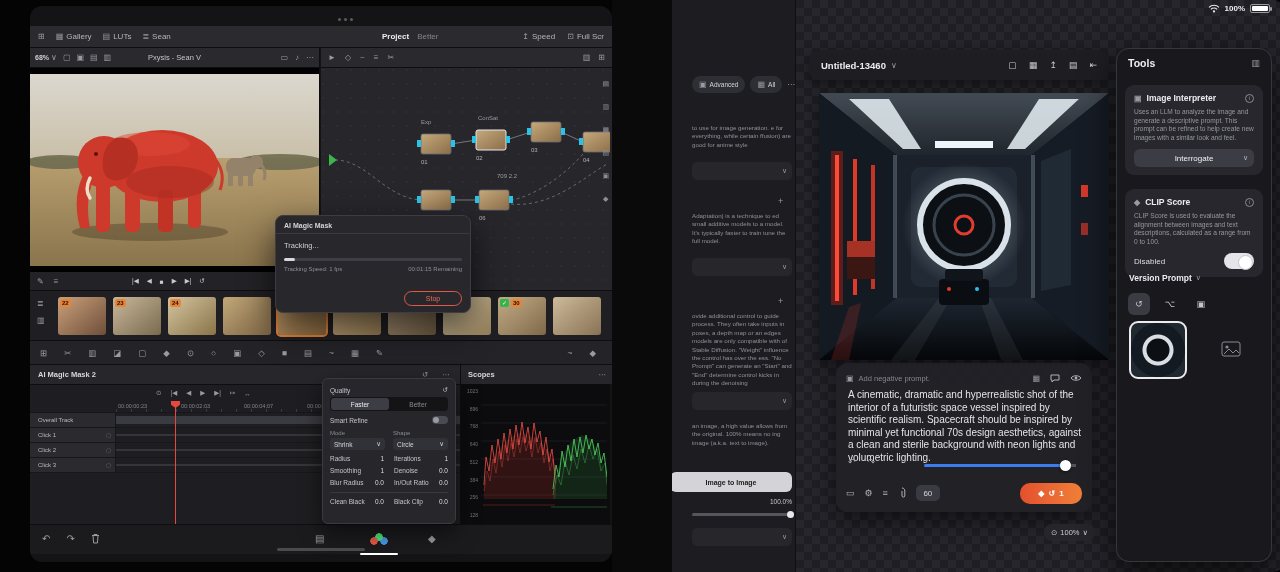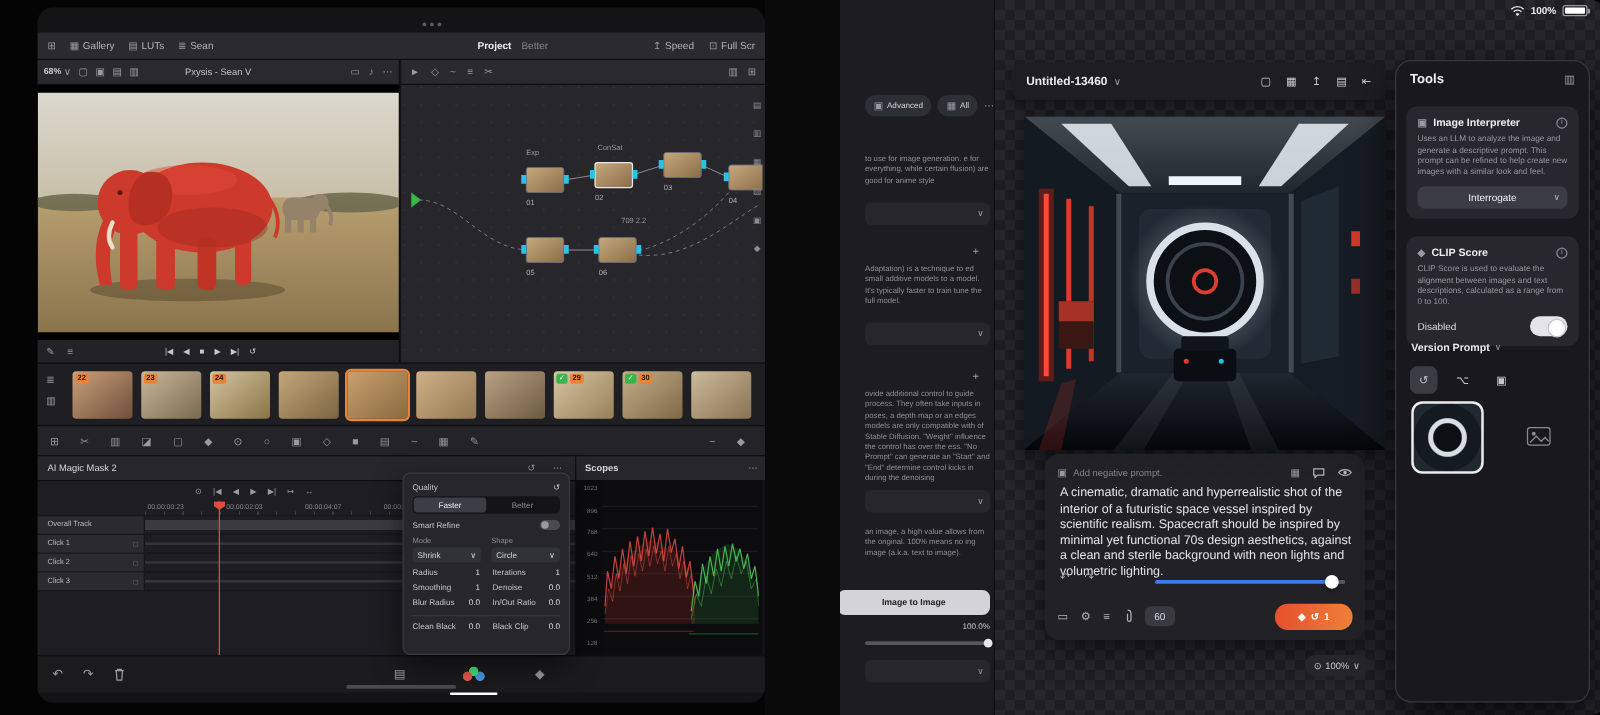--- a/index.html
+++ b/index.html
@@ -44,21 +44,21 @@
 .thumb:nth-child(8){background:linear-gradient(140deg,#d6c6a2,#96805a)}
 .thumb:nth-child(9){background:linear-gradient(140deg,#c4ae88,#7e6848)}
 .thumb:nth-child(10){background:linear-gradient(140deg,#cdbb9a,#887254)}
 .badge{position:absolute;top:2px;left:2px;background:#e8833a;color:#1c1408;font-size:6px;font-weight:bold;padding:0 2px;border-radius:2px;line-height:8px}
 .badge.shift{left:13px}
 .chk{position:absolute;top:2px;left:2px;background:#39b54a;color:#fff;font-size:6px;width:9px;height:8px;border-radius:2px;line-height:8px;text-align:center}
 .l-iconsrow{position:absolute;top:334px;left:0;right:0;height:24px;background:#232328;border-top:1px solid #0e0e10;display:flex;align-items:center;padding-left:10px;font-size:8.5px;color:#9a9aa2}
 .l-iconsrow .glyphlist{gap:17px}
 .ir-right{margin-left:auto;display:flex;gap:13px;padding-right:16px}
 .l-heads{position:absolute;top:358px;left:0;right:0;height:20px;background:#26262b;border-top:1px solid #0e0e10;display:flex;align-items:center;font-size:7.5px}
-.lh-title{padding-left:8px;font-weight:normal;color:#d6d6da}
+.lh-title{padding-left:8px;font-weight:bold;color:#d6d6da}
 .lh-ics{position:absolute;left:392px;display:flex;gap:14px;color:#9a9aa2}
 .lh-div{position:absolute;left:430px;top:0;bottom:0;border-left:1px solid #0e0e10}
 .lh-scopes{position:absolute;left:438px;font-weight:bold;color:#d6d6da}
 .lh-more{position:absolute;right:6px;color:#9a9aa2}
 .l-timeline{position:absolute;top:378px;left:0;width:430px;height:140px;background:#1e1e22;border-top:1px solid #0e0e10}
 .tl-toolbar{height:16px;display:flex;align-items:center;padding-left:126px;font-size:6.5px;color:#9a9aa2}
 .tl-toolbar .glyphlist{gap:9px}
 .tl-right{margin-left:auto;display:flex;gap:8px;padding-right:8px}
 .tl-ruler{position:absolute;top:16px;left:0;right:0;height:12px;border-bottom:1px solid #17171a;font-size:5.5px;color:#84848c}
 .tl-ruler::after{content:'';position:absolute;left:86px;right:0;bottom:0;height:3px;background:repeating-linear-gradient(90deg,#3a3a42 0 1px,transparent 1px 15px)}
@@ -602,20 +602,33 @@
         <svg width="9" height="11" viewBox="0 0 9 11">
             <path d="M1,2.5 h7 M3,2.5 V1.5 h3 v1 M2,2.5 l.6,7.5 h3.8 l.6,-7.5" stroke="#9a9aa2" fill="none" stroke-width="1"></path>
           </svg>
       </span>
       <span class="pg" style="left:285px">▤</span>
       <span class="pg active" style="left:340px"><span class="cw"></span></span>
       <span class="pg" style="left:398px">◆</span>
       <span class="home-ind"></span>
     </div>
 
+    <div class="maskdialog">
+      <div class="md-title">AI Magic Mask</div>
+      <div class="md-hr"></div>
+      <div class="md-status">Tracking...</div>
+      <div class="md-bar">
+          <span class="md-fill"></span>
+        </div>
+      <div class="md-meta">
+        <span>Tracking Speed: 1 fps</span>
+        <span>00:01:15 Remaining</span>
+      </div>
+      <div class="md-stop">Stop</div>
+    </div>
   </section>
 
   <section class="rscreen">
     <span class="camera-dot"></span>
     <div class="r-status">
       <svg width="12" height="9" viewBox="0 0 12 9">
         <path d="M1,3.4 A7,7 0 0 1 11,3.4" stroke="#e8e8ec" fill="none" stroke-width="1.1"></path>
         <path d="M2.9,5.4 A4.4,4.4 0 0 1 9.1,5.4" stroke="#e8e8ec" fill="none" stroke-width="1.1"></path>
         <circle cx="6" cy="7.4" r="1.1" fill="#e8e8ec"></circle>
       </svg>

